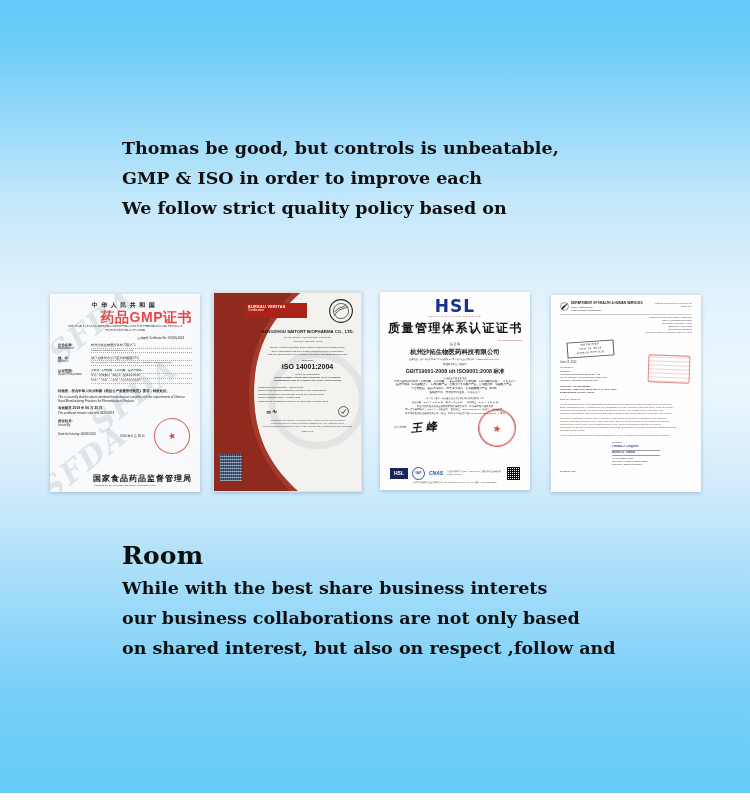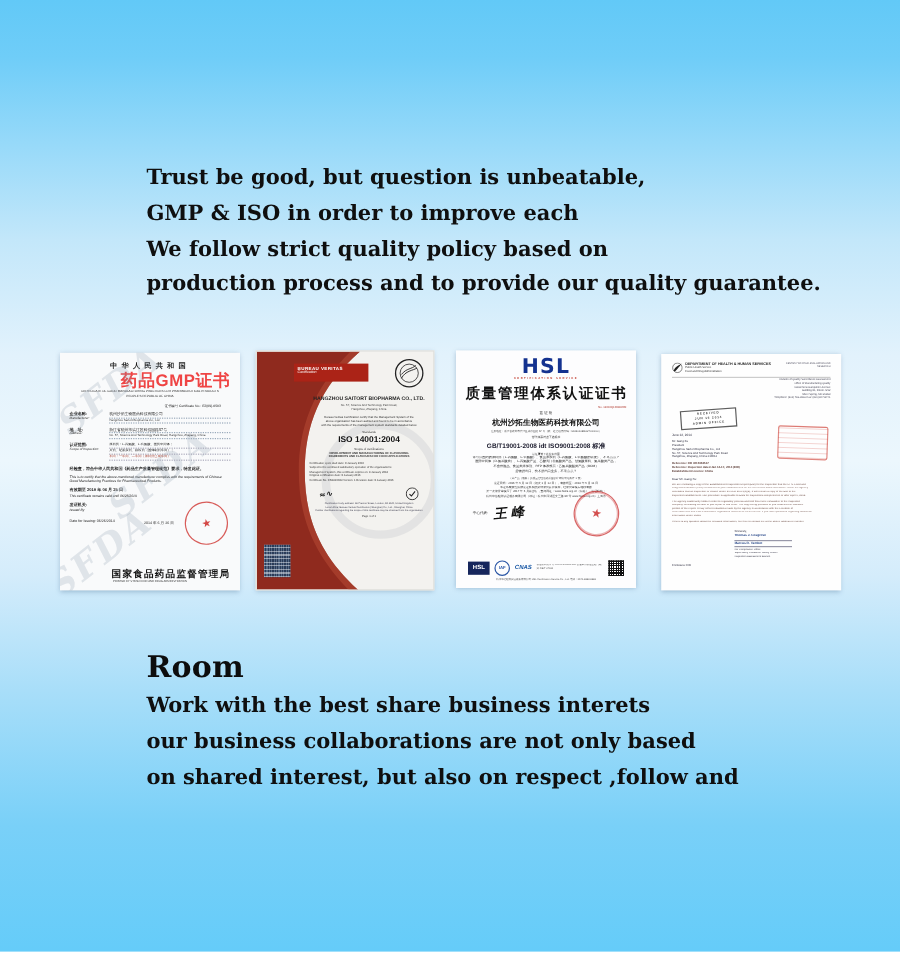--- a/index.html
+++ b/index.html
@@ -122,24 +122,23 @@
   .f-enclosure{font-size:2.4px;margin-top:4px;color:#334;}
 </style>
 </head>
 <body>
 
 <div id="app">
   <div class="bg"></div>
   <div class="bg-strip"></div>
 
   <div class="para quality-para">
-      <div class="para-line">Trust be good, but question is unbeatable,</div>
+      <div class="para-line">Thomas be good, but controls is unbeatable,</div>
       <div class="para-line">GMP &amp; ISO in order to improve each</div>
       <div class="para-line">We follow strict quality policy based on</div>
-      <div class="para-line">production process and to provide our quality guarantee.</div>
     </div>
 
   <div class="cert" id="cert-gmp">
     <div class="g-wm g-wm1">SFDA</div>
     <div class="g-wm g-wm2">SFDA</div>
     <div class="g-wm g-wm3">SFDA</div>
     <div class="g-country">中华人民共和国</div>
     <div class="g-title">药品GMP证书</div>
     <div class="g-sub">
         <div class="ln">CERTIFICATE OF GOOD MANUFACTURING PRACTICES FOR PHARMACEUTICAL PRODUCTS</div>
@@ -357,17 +356,17 @@
     <div class="f-sigtitles">
         <div class="ln">For Compliance Office</div>
         <div class="ln">Supervisory Consumer Safety Officer</div>
         <div class="ln">Inspection Assessment Branch</div>
       </div>
     <div class="f-enclosure">Enclosure: EIR</div>
   </div>
 
   <h1 class="heading share-heading">Room</h1>
   <div class="para share-para">
-      <div class="para-line">Work with the best share business interets</div>
+      <div class="para-line">While with the best share business interets</div>
       <div class="para-line">our business collaborations are not only based</div>
       <div class="para-line">on shared interest, but also on respect ,follow and</div>
     </div>
 </div>
 
 </body></html>

